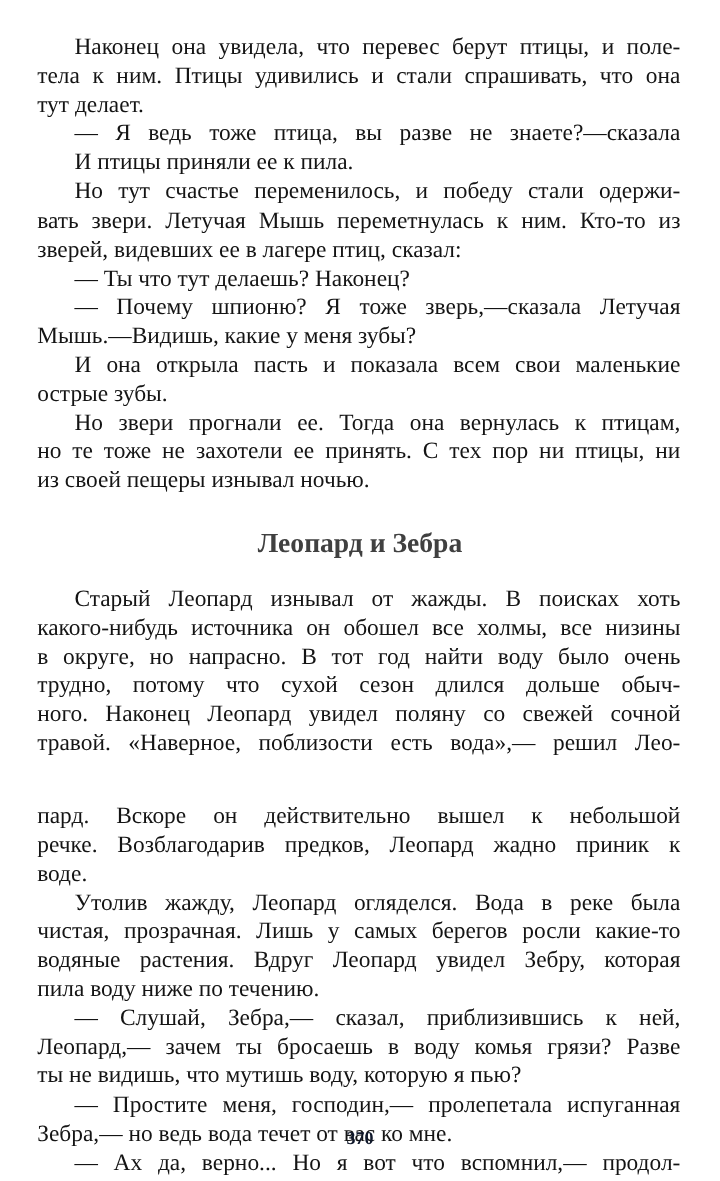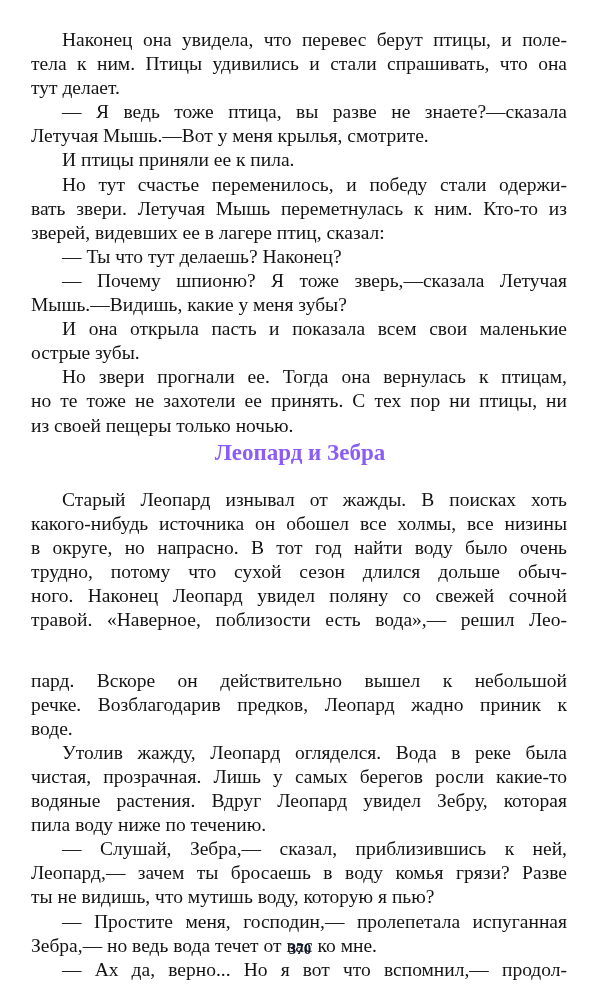--- a/index.html
+++ b/index.html
@@ -9,48 +9,47 @@
     font-family: "Liberation Serif", serif;
     font-size: 19.5px; color: #141414;
     line-height: 24.1px;
   }
   .line { display: block; white-space: nowrap; text-align: justify; text-align-last: justify; height: 24.1px; overflow: visible; }
   .line.last { text-align-last: left; }
   .line.indent { padding-left: 31px; }
   .title {
     position: absolute; left: 0; width: 600px; top: 440px;
     text-align: center; font-family: "Liberation Serif", serif;
-    font-weight: bold; font-size: 23px; color: #8b5cf6;
+    font-weight: bold; font-size: 23px; color: #404040;
   }
   .block2 { position: absolute; left: 31px; top: 488px; width: 536px;
     font-family: "Liberation Serif", serif; font-size: 19.5px; color: #141414; line-height: 24.1px; }
   .pagenum { position: absolute; left: 0; width: 600px; top: 941px; text-align: center;
     font-family: "Liberation Serif", serif; font-size: 15px; font-weight: bold; color: #0f172a; }
 </style>
 </head>
 <body>
 
 <div class="page" id="block1">
     <span class="line indent" style="white-space: normal; height: 24.1px; overflow: hidden;">Наконец она увидела, что перевес берут птицы, и поле-<span style="display:inline-block;width:100%;height:0"></span></span>
     <span class="line" style="white-space: normal; height: 24.1px; overflow: hidden;">тела к ним. Птицы удивились и стали спрашивать, что она<span style="display:inline-block;width:100%;height:0"></span></span>
     <span class="line last">тут делает.</span>
     <span class="line indent" style="white-space: normal; height: 24.1px; overflow: hidden;">— Я ведь тоже птица, вы разве не знаете?—сказала<span style="display:inline-block;width:100%;height:0"></span></span>
-    <span class="line last">Летучая Мышь.—Вот у меня крылья, смотрите.</span>
     <span class="line indent last">И птицы приняли ее к пила.</span>
     <span class="line indent" style="white-space: normal; height: 24.1px; overflow: hidden;">Но тут счастье переменилось, и победу стали одержи-<span style="display:inline-block;width:100%;height:0"></span></span>
     <span class="line" style="white-space: normal; height: 24.1px; overflow: hidden;">вать звери. Летучая Мышь переметнулась к ним. Кто-то из<span style="display:inline-block;width:100%;height:0"></span></span>
     <span class="line last">зверей, видевших ее в лагере птиц, сказал:</span>
     <span class="line indent last">— Ты что тут делаешь? Наконец?</span>
     <span class="line indent" style="white-space: normal; height: 24.1px; overflow: hidden;">— Почему шпионю? Я тоже зверь,—сказала Летучая<span style="display:inline-block;width:100%;height:0"></span></span>
     <span class="line last">Мышь.—Видишь, какие у меня зубы?</span>
     <span class="line indent" style="white-space: normal; height: 24.1px; overflow: hidden;">И она открыла пасть и показала всем свои маленькие<span style="display:inline-block;width:100%;height:0"></span></span>
     <span class="line last">острые зубы.</span>
     <span class="line indent" style="white-space: normal; height: 24.1px; overflow: hidden;">Но звери прогнали ее. Тогда она вернулась к птицам,<span style="display:inline-block;width:100%;height:0"></span></span>
     <span class="line" style="white-space: normal; height: 24.1px; overflow: hidden;">но те тоже не захотели ее принять. С тех пор ни птицы, ни<span style="display:inline-block;width:100%;height:0"></span></span>
-    <span class="line last">из своей пещеры только ночью.</span>
+    <span class="line last">из своей пещеры изнывал ночью.</span>
   </div>
 
 <div class="title">Леопард и Зебра</div>
 
 <div class="block2" id="block2">
     <span class="line indent" style="white-space: normal; height: 24.1px; overflow: hidden;">Старый Леопард изнывал от жажды. В поисках хоть<span style="display:inline-block;width:100%;height:0"></span></span>
     <span class="line" style="white-space: normal; height: 24.1px; overflow: hidden;">какого-нибудь источника он обошел все холмы, все низины<span style="display:inline-block;width:100%;height:0"></span></span>
     <span class="line" style="white-space: normal; height: 24.1px; overflow: hidden;">в округе, но напрасно. В тот год найти воду было очень<span style="display:inline-block;width:100%;height:0"></span></span>
     <span class="line" style="white-space: normal; height: 24.1px; overflow: hidden;">трудно, потому что сухой сезон длился дольше обыч-<span style="display:inline-block;width:100%;height:0"></span></span>
     <span class="line" style="white-space: normal; height: 24.1px; overflow: hidden;">ного. Наконец Леопард увидел поляну со свежей сочной<span style="display:inline-block;width:100%;height:0"></span></span>

